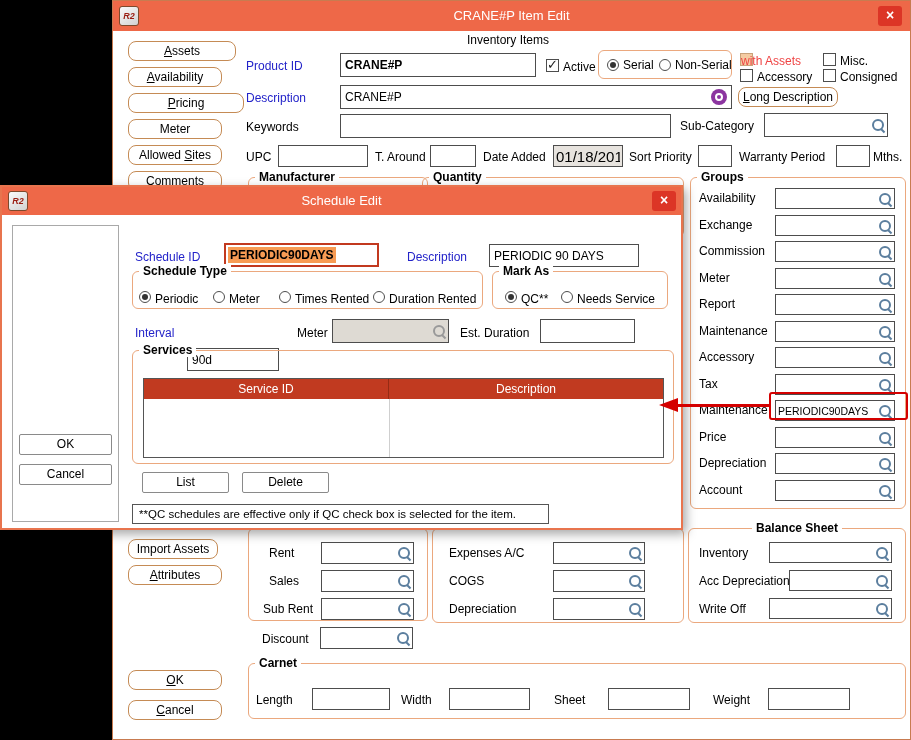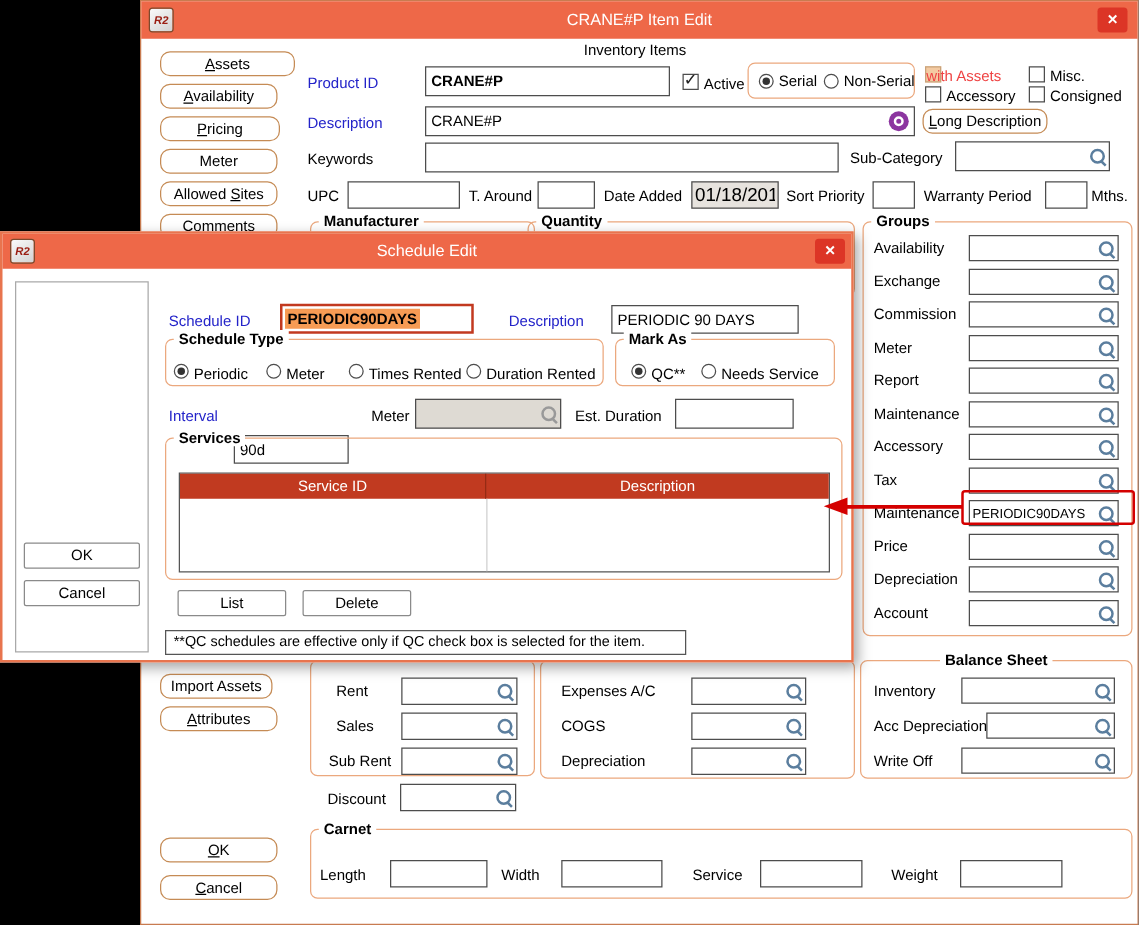--- a/index.html
+++ b/index.html
@@ -60,21 +60,21 @@
 
   <div id="mainwin" class="win">
     <div class="tb">
       <span class="ai">R2</span>
       <span class="t">CRANE#P Item Edit</span>
       <span class="cl" style="right:8px;top:5px">×</span>
     </div>
 
     <div class="btn" style="left:15px;top:40px;width:108px"><u>A</u>ssets</div>
     <div class="btn" style="left:15px;top:66px;width:94px"><u>A</u>vailability</div>
-    <div class="btn" style="left:15px;top:92px;width:96px"><u>P</u>ricing</div>
+    <div class="btn" style="left:15px;top:92px;width:116px"><u>P</u>ricing</div>
     <div class="btn" style="left:15px;top:118px;width:94px">Meter</div>
     <div class="btn" style="left:15px;top:144px;width:94px">Allowed <u>S</u>ites</div>
     <div class="btn" style="left:15px;top:170px;width:94px">Comments</div>
     <div class="btn" style="left:15px;top:538px;width:90px">Import Assets</div>
     <div class="btn" style="left:15px;top:564px;width:94px"><u>A</u>ttributes</div>
     <div class="btn" style="left:15px;top:669px;width:94px"><u>O</u>K</div>
     <div class="btn" style="left:15px;top:699px;width:94px"><u>C</u>ancel</div>
 
     <div class="a bold" style="left:235px;top:32px;width:320px;text-align:center">Inventory Items</div>
 
@@ -254,21 +254,21 @@
           <span class="mag"></span>
         </div>
     </div>
 
     <div class="gb" style="left:135px;top:662px;width:658px;height:56px">
       <span class="cap">Carnet</span>
       <span class="lb" style="left:7px;top:29px">Length</span>
       <input class="inp" style="left: 63px; top: 24px; width: 78px; height: 22px;">
       <span class="lb" style="left:152px;top:29px">Width</span>
       <input class="inp" style="left: 200px; top: 24px; width: 81px; height: 22px;">
-      <span class="lb" style="left:305px;top:29px">Service</span>
+      <span class="lb" style="left:305px;top:29px">Sheet</span>
       <input class="inp" style="left: 359px; top: 24px; width: 82px; height: 22px;">
       <span class="lb" style="left:464px;top:29px">Weight</span>
       <input class="inp" style="left: 519px; top: 24px; width: 82px; height: 22px;">
     </div>
   </div>
 
   <div id="schedwin" class="win">
     <div class="tb">
       <span class="ai">R2</span>
       <span class="t">Schedule Edit</span>

